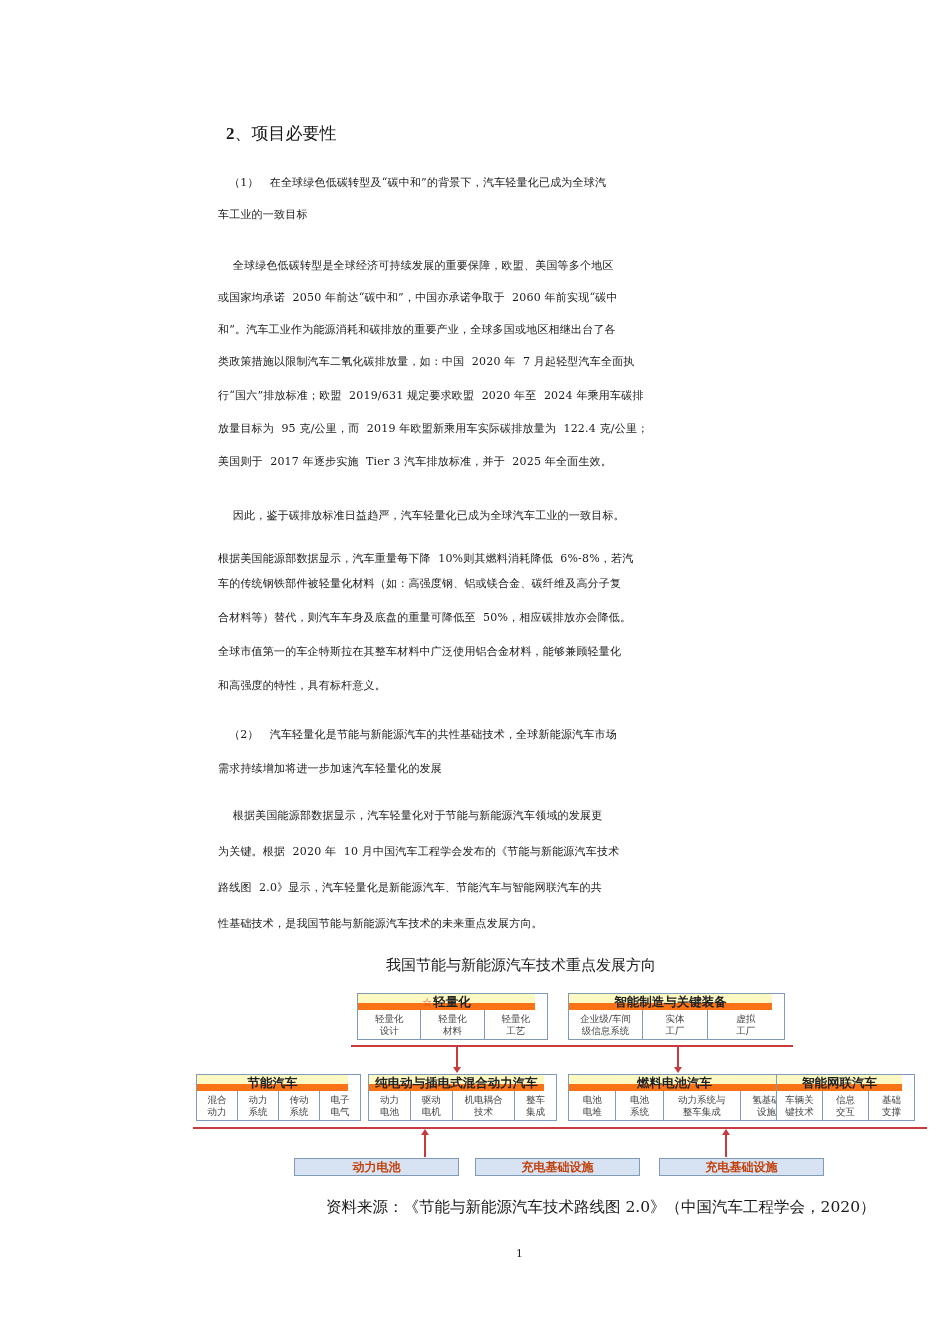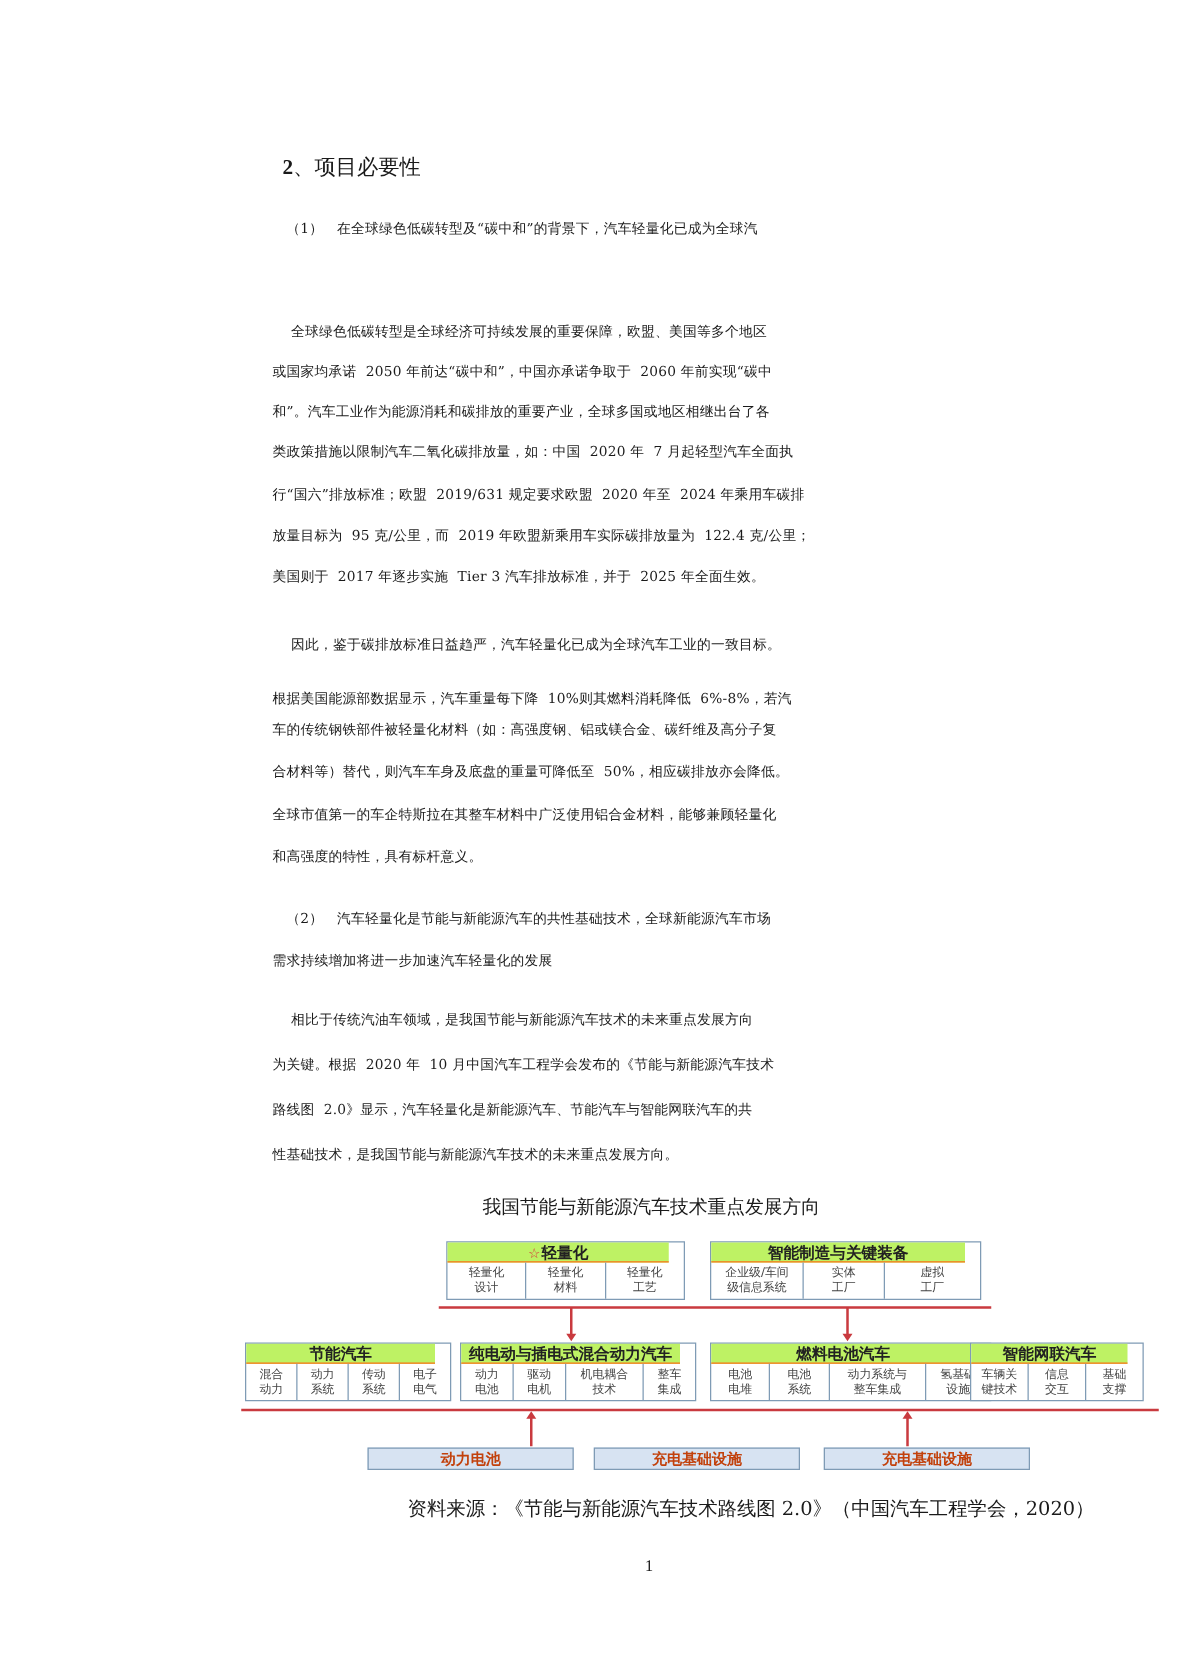--- a/index.html
+++ b/index.html
@@ -9,21 +9,21 @@
     .line { position: absolute; left: 172px; width: 668px; font-size: 11px; line-height: 20px; white-space: nowrap; letter-spacing: 0.2px; }
     .section-heading { position: absolute; left: 180px; top: 122px; font-size: 17px; }
     .section-heading b { font-family: "Liberation Serif", serif; font-weight: bold; }
     .caption { position: absolute; left: 0; width: 950px; text-align: center; font-size: 15px; }
     .source { position: absolute; left: 280px; top: 1197px; font-size: 15.5px; white-space: nowrap; }
     .page-num { position: absolute; left: 470px; top: 1245px; font-size: 13px; font-family: "Liberation Serif", serif; }
 
     
     .diagram { position: absolute; left: 0; top: 0; width: 950px; height: 1344px; pointer-events: none; }
     .grp { position: absolute; border: 1px solid #7f9bb5; background: #ffffff; pointer-events: auto; box-sizing: border-box; }
-    .grp-head { position: absolute; left: 0; right: 12px; top: 0; background: #bef264; border-bottom: 1px solid #f97316;
+    .grp-head { position: absolute; left: 0; right: 12px; top: 0; background: #fef9c3; border-bottom: 7px solid #f97316;
       font-family: "DejaVu Sans", sans-serif; font-weight: bold; font-size: 12.5px; text-align: center; color: #222; box-sizing: border-box; }
     .cells { position: absolute; left: 0; right: 0; bottom: 0; display: flex; }
     .cell { flex: 1; border-right: 1px solid #7f9bb5; font-family: "DejaVu Sans", sans-serif; font-size: 9.5px; line-height: 12px;
       text-align: center; color: #444; display: flex; align-items: center; justify-content: center; box-sizing: border-box; white-space: pre-line; }
     .cell:last-child { border-right: none; }
     .star { color: #d9343a; font-weight: normal; font-size: 11px; margin-right: 1px; }
     .hline { position: absolute; height: 2px; background: #c93a3f; }
     .vline { position: absolute; width: 2px; background: #c93a3f; }
     .arrow-down { position: absolute; width: 0; height: 0; border-left: 4px solid transparent; border-right: 4px solid transparent; border-top: 6px solid #c93a3f; }
     .arrow-up { position: absolute; width: 0; height: 0; border-left: 4px solid transparent; border-right: 4px solid transparent; border-bottom: 6px solid #c93a3f; }
@@ -33,40 +33,41 @@
 </head>
 <body>
 
 <div class="page">
 
   <div class="section-heading">
     <b>2</b><span>、项目必要性</span>
   </div>
 
   <div class="line" style="top: 173px; left: 183px; white-space: pre;">（1）   在全球绿色低碳转型及“碳中和”的背景下，汽车轻量化已成为全球汽</div>
+  <div class="line" style="top: 205px; white-space: pre;">车工业的一致目标</div>
 
   <div class="line" style="top: 256px; white-space: pre;">    全球绿色低碳转型是全球经济可持续发展的重要保障，欧盟、美国等多个地区</div>
   <div class="line" style="top: 288px; white-space: pre;">或国家均承诺  2050 年前达“碳中和”，中国亦承诺争取于  2060 年前实现“碳中</div>
   <div class="line" style="top: 320px; white-space: pre;">和”。汽车工业作为能源消耗和碳排放的重要产业，全球多国或地区相继出台了各</div>
   <div class="line" style="top: 352px; white-space: pre;">类政策措施以限制汽车二氧化碳排放量，如：中国  2020 年  7 月起轻型汽车全面执</div>
   <div class="line" style="top: 386px; white-space: pre;">行“国六”排放标准；欧盟  2019/631 规定要求欧盟  2020 年至  2024 年乘用车碳排</div>
   <div class="line" style="top: 419px; white-space: pre;">放量目标为  95 克/公里，而  2019 年欧盟新乘用车实际碳排放量为  122.4 克/公里；</div>
   <div class="line" style="top: 452px; white-space: pre;">美国则于  2017 年逐步实施  Tier 3 汽车排放标准，并于  2025 年全面生效。</div>
 
   <div class="line" style="top: 506px; white-space: pre;">    因此，鉴于碳排放标准日益趋严，汽车轻量化已成为全球汽车工业的一致目标。</div>
   <div class="line" style="top: 549px; white-space: pre;">根据美国能源部数据显示，汽车重量每下降  10%则其燃料消耗降低  6%-8%，若汽</div>
   <div class="line" style="top: 574px; white-space: pre;">车的传统钢铁部件被轻量化材料（如：高强度钢、铝或镁合金、碳纤维及高分子复</div>
   <div class="line" style="top: 608px; white-space: pre;">合材料等）替代，则汽车车身及底盘的重量可降低至  50%，相应碳排放亦会降低。</div>
   <div class="line" style="top: 642px; white-space: pre;">全球市值第一的车企特斯拉在其整车材料中广泛使用铝合金材料，能够兼顾轻量化</div>
   <div class="line" style="top: 676px; white-space: pre;">和高强度的特性，具有标杆意义。</div>
 
   <div class="line" style="top: 725px; left: 183px; white-space: pre;">（2）   汽车轻量化是节能与新能源汽车的共性基础技术，全球新能源汽车市场</div>
   <div class="line" style="top: 759px; white-space: pre;">需求持续增加将进一步加速汽车轻量化的发展</div>
 
-  <div class="line" style="top: 806px; white-space: pre;">    相比于传统汽油车领域，是我国节能与新能源汽车技术的未来重点发展方向</div>
+  <div class="line" style="top: 806px; white-space: pre;">    根据美国能源部数据显示，汽车轻量化对于节能与新能源汽车领域的发展更</div>
   <div class="line" style="top: 842px; white-space: pre;">为关键。根据  2020 年  10 月中国汽车工程学会发布的《节能与新能源汽车技术</div>
   <div class="line" style="top: 878px; white-space: pre;">路线图  2.0》显示，汽车轻量化是新能源汽车、节能汽车与智能网联汽车的共</div>
   <div class="line" style="top: 914px; white-space: pre;">性基础技术，是我国节能与新能源汽车技术的未来重点发展方向。</div>
 
   <div class="caption" style="top:956px;">我国节能与新能源汽车技术重点发展方向</div>
 
   <div class="diagram">
 
     <div class="grp" style="left:311px; top:993px; width:191px; height:47px;">
       <div class="grp-head" style="height:16px; line-height:15px;">

